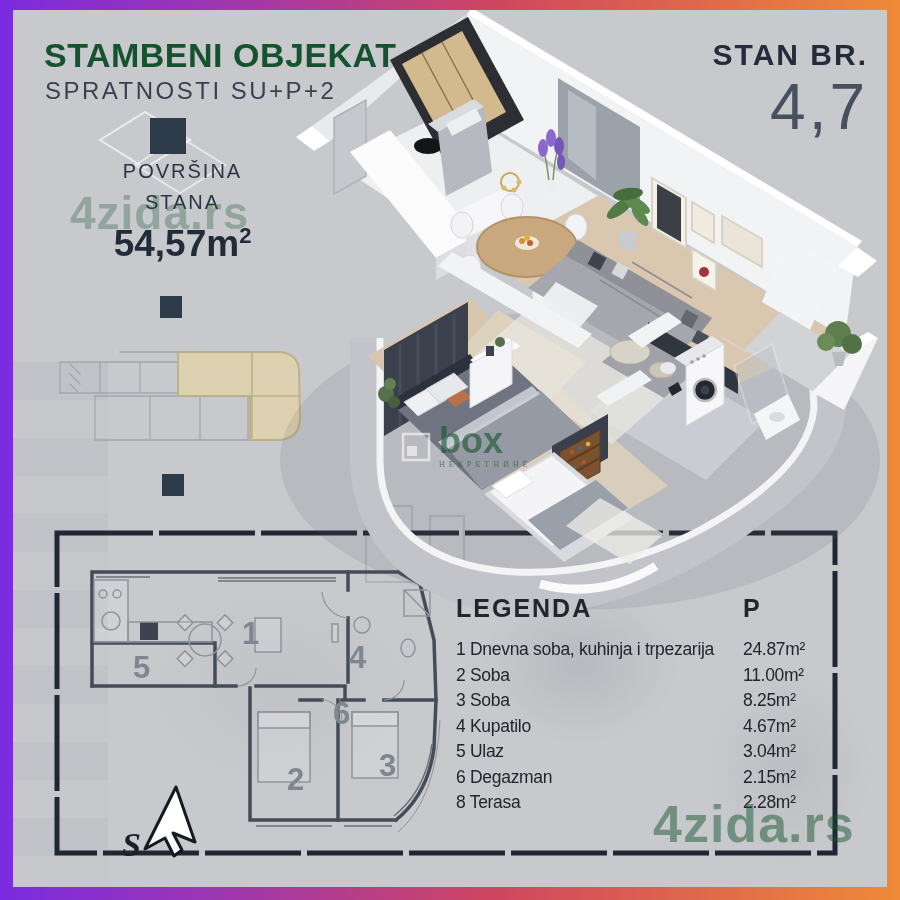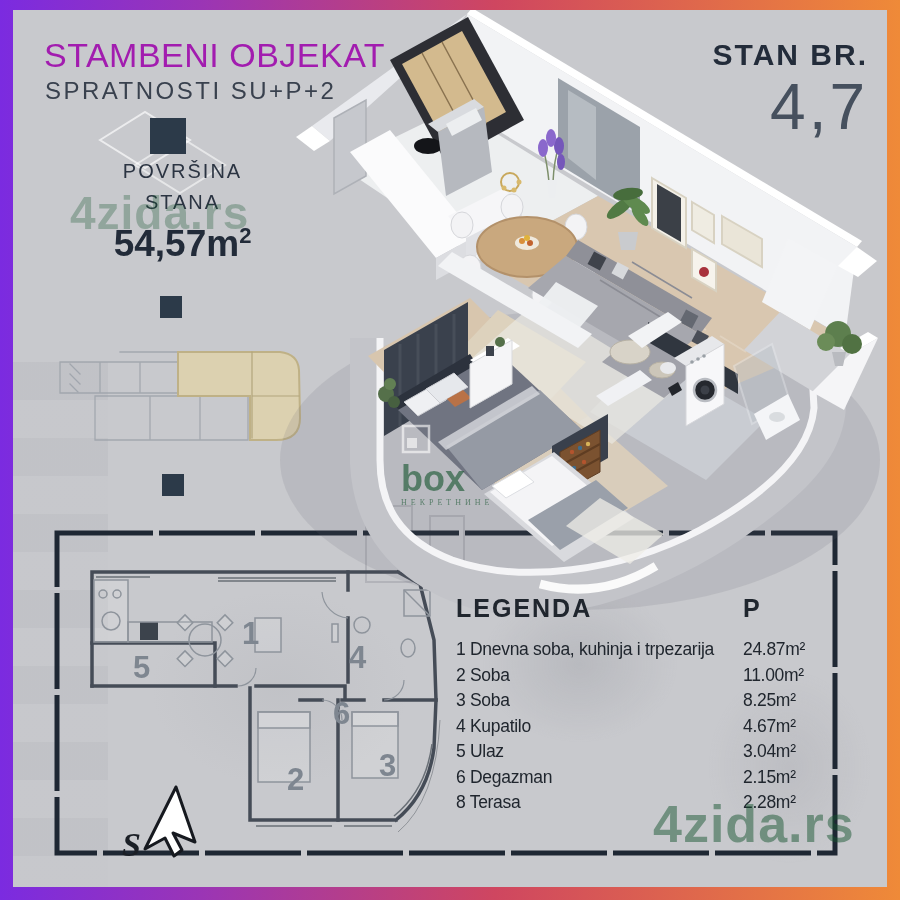--- a/index.html
+++ b/index.html
@@ -10,41 +10,41 @@
   
   .bg-left{position:absolute;left:0;top:352px;width:95px;height:525px;
     background:repeating-linear-gradient(180deg,rgba(150,152,160,.28) 0 38px,rgba(178,180,186,.10) 38px 76px);opacity:.5;}
   .bg-right{position:absolute;left:430px;top:545px;width:456px;height:342px;
     background:radial-gradient(closest-side at 30% 32%,rgba(138,140,148,.38),transparent 72%),
                radial-gradient(closest-side at 76% 62%,rgba(148,148,156,.32),transparent 75%);opacity:.65;}
   .bg-mid{position:absolute;left:80px;top:548px;width:360px;height:310px;
     background:radial-gradient(closest-side at 52% 42%,rgba(158,160,166,.3),transparent 75%);opacity:.55;}
   .art{position:absolute;left:0;top:0;width:874px;height:877px;}
   
-  .title{position:absolute;left:31px;top:26px;font-size:34px;font-weight:400;letter-spacing:.5px;color:#a21caf;}
+  .title{position:absolute;left:31px;top:26px;font-size:34px;font-weight:700;letter-spacing:.5px;color:#14532d;}
   .subtitle{position:absolute;left:32px;top:67px;font-size:24px;font-weight:400;letter-spacing:2.5px;color:#39414e;}
   .area-block{position:absolute;left:72px;top:146px;width:195px;text-align:center;color:#2b3442;}
   .area-l1,.area-l2{font-size:20px;font-weight:400;letter-spacing:2px;line-height:31px;}
   .area-v{font-size:37px;font-weight:800;margin-top:5px;color:#222b39;}
   .area-v sup{font-size:22px;}
   .unit-block{position:absolute;left:600px;top:28px;width:255px;text-align:right;}
   .unit-label{font-size:30px;font-weight:800;letter-spacing:2px;color:#232c3a;}
   .unit-number{font-size:64px;font-weight:300;letter-spacing:3px;color:#46505e;line-height:62px;margin-top:4px;}
   
   .legend{position:absolute;left:443px;top:584px;width:390px;color:#20262e;}
   .legend-head{position:relative;font-size:25px;font-weight:800;letter-spacing:2px;}
   .legend-head .col-p{position:absolute;left:287px;top:0;}
   .legend-rows{margin-top:16px;}
   .lrow{position:relative;height:25.5px;font-size:17.5px;font-weight:400;letter-spacing:-.3px;white-space:nowrap;}
   .lrow .area{position:absolute;left:287px;top:0;}
   
   .wm{position:absolute;color:#14532d;font-weight:800;pointer-events:none;}
   .wm-tl{left:57px;top:176px;font-size:46px;opacity:.30;letter-spacing:1px;}
   .wm-br{left:640px;top:784px;font-size:52px;opacity:.48;letter-spacing:1px;}
-  .wm-box{left:388px;top:414px;opacity:.6;display:flex;gap:8px;flex-direction:column;}
+  .wm-box{left:388px;top:414px;opacity:.6;display:flex;align-items:center;gap:8px;flex-direction:row;}
   .wm-box .bx-txt{font-size:36px;font-weight:800;line-height:34px;}
   .wm-box .bx-sub{font-size:8px;letter-spacing:4px;font-weight:400;margin-top:2px;font-family:Liberation Serif, serif;}
 </style>
 </head>
 <body>
 
 <div class="canvas">
  <div class="inner">
 
   <div class="bg-left"></div>

